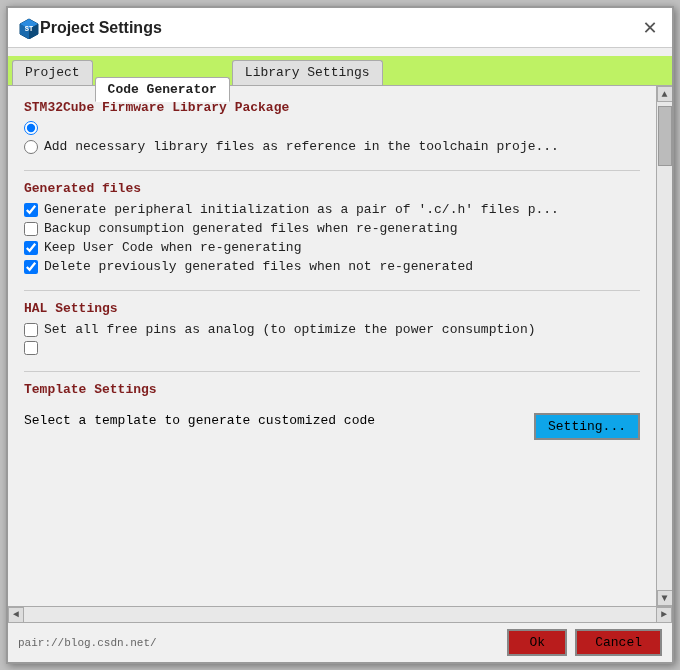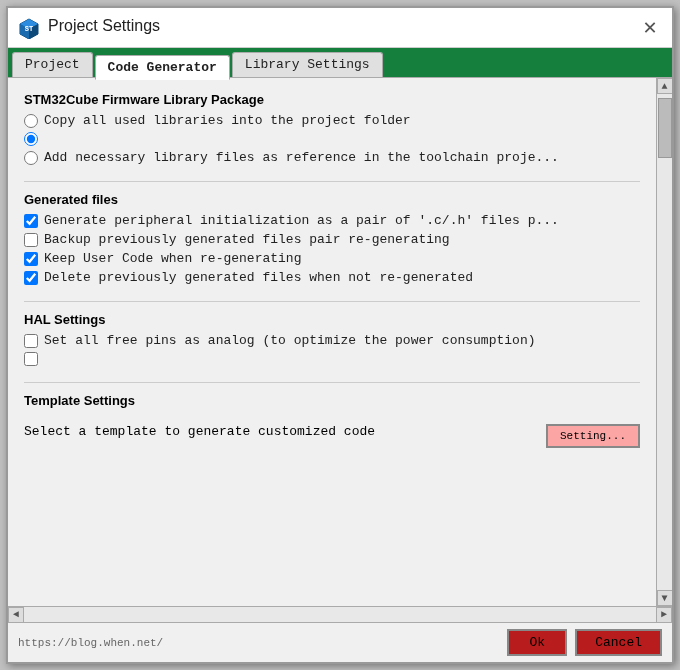--- a/index.html
+++ b/index.html
@@ -28,92 +28,94 @@
       border-bottom: 1px solid #ccc;
       padding: 6px 10px;
       display: flex;
       align-items: center;
       justify-content: space-between;
       height: 40px;
       flex-shrink: 0;
     }
     .title-bar-left {
       display: flex;
-      gap: 8px;
+      align-items: center;
+      gap: 0;
     }
     .title-icon {
       width: 22px;
       height: 22px;
     }
     .title-text {
       font-size: 16px;
-      font-weight: normal;
+      font-weight: bold;
       font-family: Arial, sans-serif;
       color: #222;
     }
     .close-btn {
       width: 24px;
       height: 24px;
       cursor: pointer;
       display: flex;
       align-items: center;
       justify-content: center;
       font-size: 18px;
       color: #555;
       border: none;
       background: none;
       font-family: Arial, sans-serif;
     }
     .tab-bar {
       display: flex;
-      background: #15803d;
+      background: #bef264;
       border-bottom: 1px solid #aaa;
       padding: 4px 4px 0 4px;
       flex-shrink: 0;
+      margin-top: 8px;
     }
     .tab {
       padding: 4px 12px;
       border: 1px solid #aaa;
       border-bottom: none;
       background: #e0e0e0;
       cursor: pointer;
       font-family: 'Courier New', Courier, monospace;
       font-size: 13px;
       color: #222;
       margin-right: 2px;
       border-radius: 3px 3px 0 0;
     }
     .tab.active {
       background: #fff;
       border-bottom: 1px solid #fff;
       font-weight: bold;
       position: relative;
-      top: 3px;
+      top: 17px;
       z-index: 1;
     }
     .content-area {
       flex: 1;
       display: flex;
       overflow: hidden;
     }
     .main-content {
       flex: 1;
       overflow-y: auto;
       padding: 14px 16px;
       background: #f0f0f0;
     }
     .section {
       margin-bottom: 16px;
     }
     .section-title {
       font-size: 13px;
       font-weight: bold;
-      color: #000000;
+      color: #7f1d1d;
       margin-bottom: 6px;
-      font-family: Liberation Sans, sans-serif;
+      font-family: Liberation Mono, monospace;
     }
     .radio-item, .checkbox-item {
       display: flex;
       align-items: center;
       gap: 6px;
       margin-bottom: 4px;
       font-family: 'Courier New', Courier, monospace;
       font-size: 13px;
       color: #222;
     }
@@ -211,24 +213,24 @@
     }
     .template-row {
       display: flex;
       align-items: flex-start;
       justify-content: space-between;
       margin-top: 16px;
     }
     .setting-btn {
       padding: 4px 12px;
       border: 2px solid #888;
-      background: #fca5a5;
-      cursor: pointer;
-      font-family: 'Courier New', Courier, monospace;
-      font-size: 11px;
+      background: #0ea5e9;
+      cursor: pointer;
+      font-family: 'Courier New', Courier, monospace;
+      font-size: 13px;
     }
     .divider {
       height: 1px;
       background: #ccc;
       margin: 10px 0;
     }
   </style>
 </head>
 <body>
 
@@ -253,43 +255,39 @@
     <div class="tab active">Code Generator</div>
     <div class="tab">Library Settings</div>
   </div>
 
   <div class="content-area">
     <div class="main-content">
 
       <div class="section">
         <div class="section-title">STM32Cube Firmware Library Package</div>
         <div class="radio-item">
-          <input type="radio" name="firmware" id="opt1" style="">
-          <label for="opt1">Copy all used libraries into the project folder</label>
-        </div>
-        <div class="radio-item">
           <input type="radio" name="firmware" id="opt2" checked="" style="">
         </div>
         <div class="radio-item">
           <input type="radio" name="firmware" id="opt3" style="">
           <label for="opt3">Add necessary library files as reference in the toolchain proje...</label>
         </div>
       </div>
 
       <div class="divider"></div>
 
       <div class="section">
         <div class="section-title">Generated files</div>
         <div class="checkbox-item">
           <input type="checkbox" id="cb1" checked="" style="">
           <label for="cb1">Generate peripheral initialization as a pair of '.c/.h' files p...</label>
         </div>
         <div class="checkbox-item">
           <input type="checkbox" id="cb2" style="">
-          <label for="cb2">Backup previously generated files pair re-generating</label>
+          <label for="cb2">Backup consumption generated files when re-generating</label>
         </div>
         <div class="checkbox-item">
           <input type="checkbox" id="cb3" checked="" style="">
           <label for="cb3">Keep User Code when re-generating</label>
         </div>
         <div class="checkbox-item">
           <input type="checkbox" id="cb4" checked="" style="">
           <label for="cb4">Delete previously generated files when not re-generated</label>
         </div>
       </div>
@@ -328,17 +326,17 @@
     </div>
   </div>
 
   <div class="bottom-scrollbar">
     <div class="scroll-arrow-h">◄</div>
     <div class="h-scroll-track"></div>
     <div class="scroll-arrow-h">►</div>
   </div>
 
   <div class="dialog-footer">
-    <span class="url-hint">https://blog.when.net/</span>
+    <span class="url-hint">pair://blog.csdn.net/</span>
     <button class="footer-btn">Ok</button>
     <button class="footer-btn">Cancel</button>
   </div>
 </div>
 
 </body></html>

